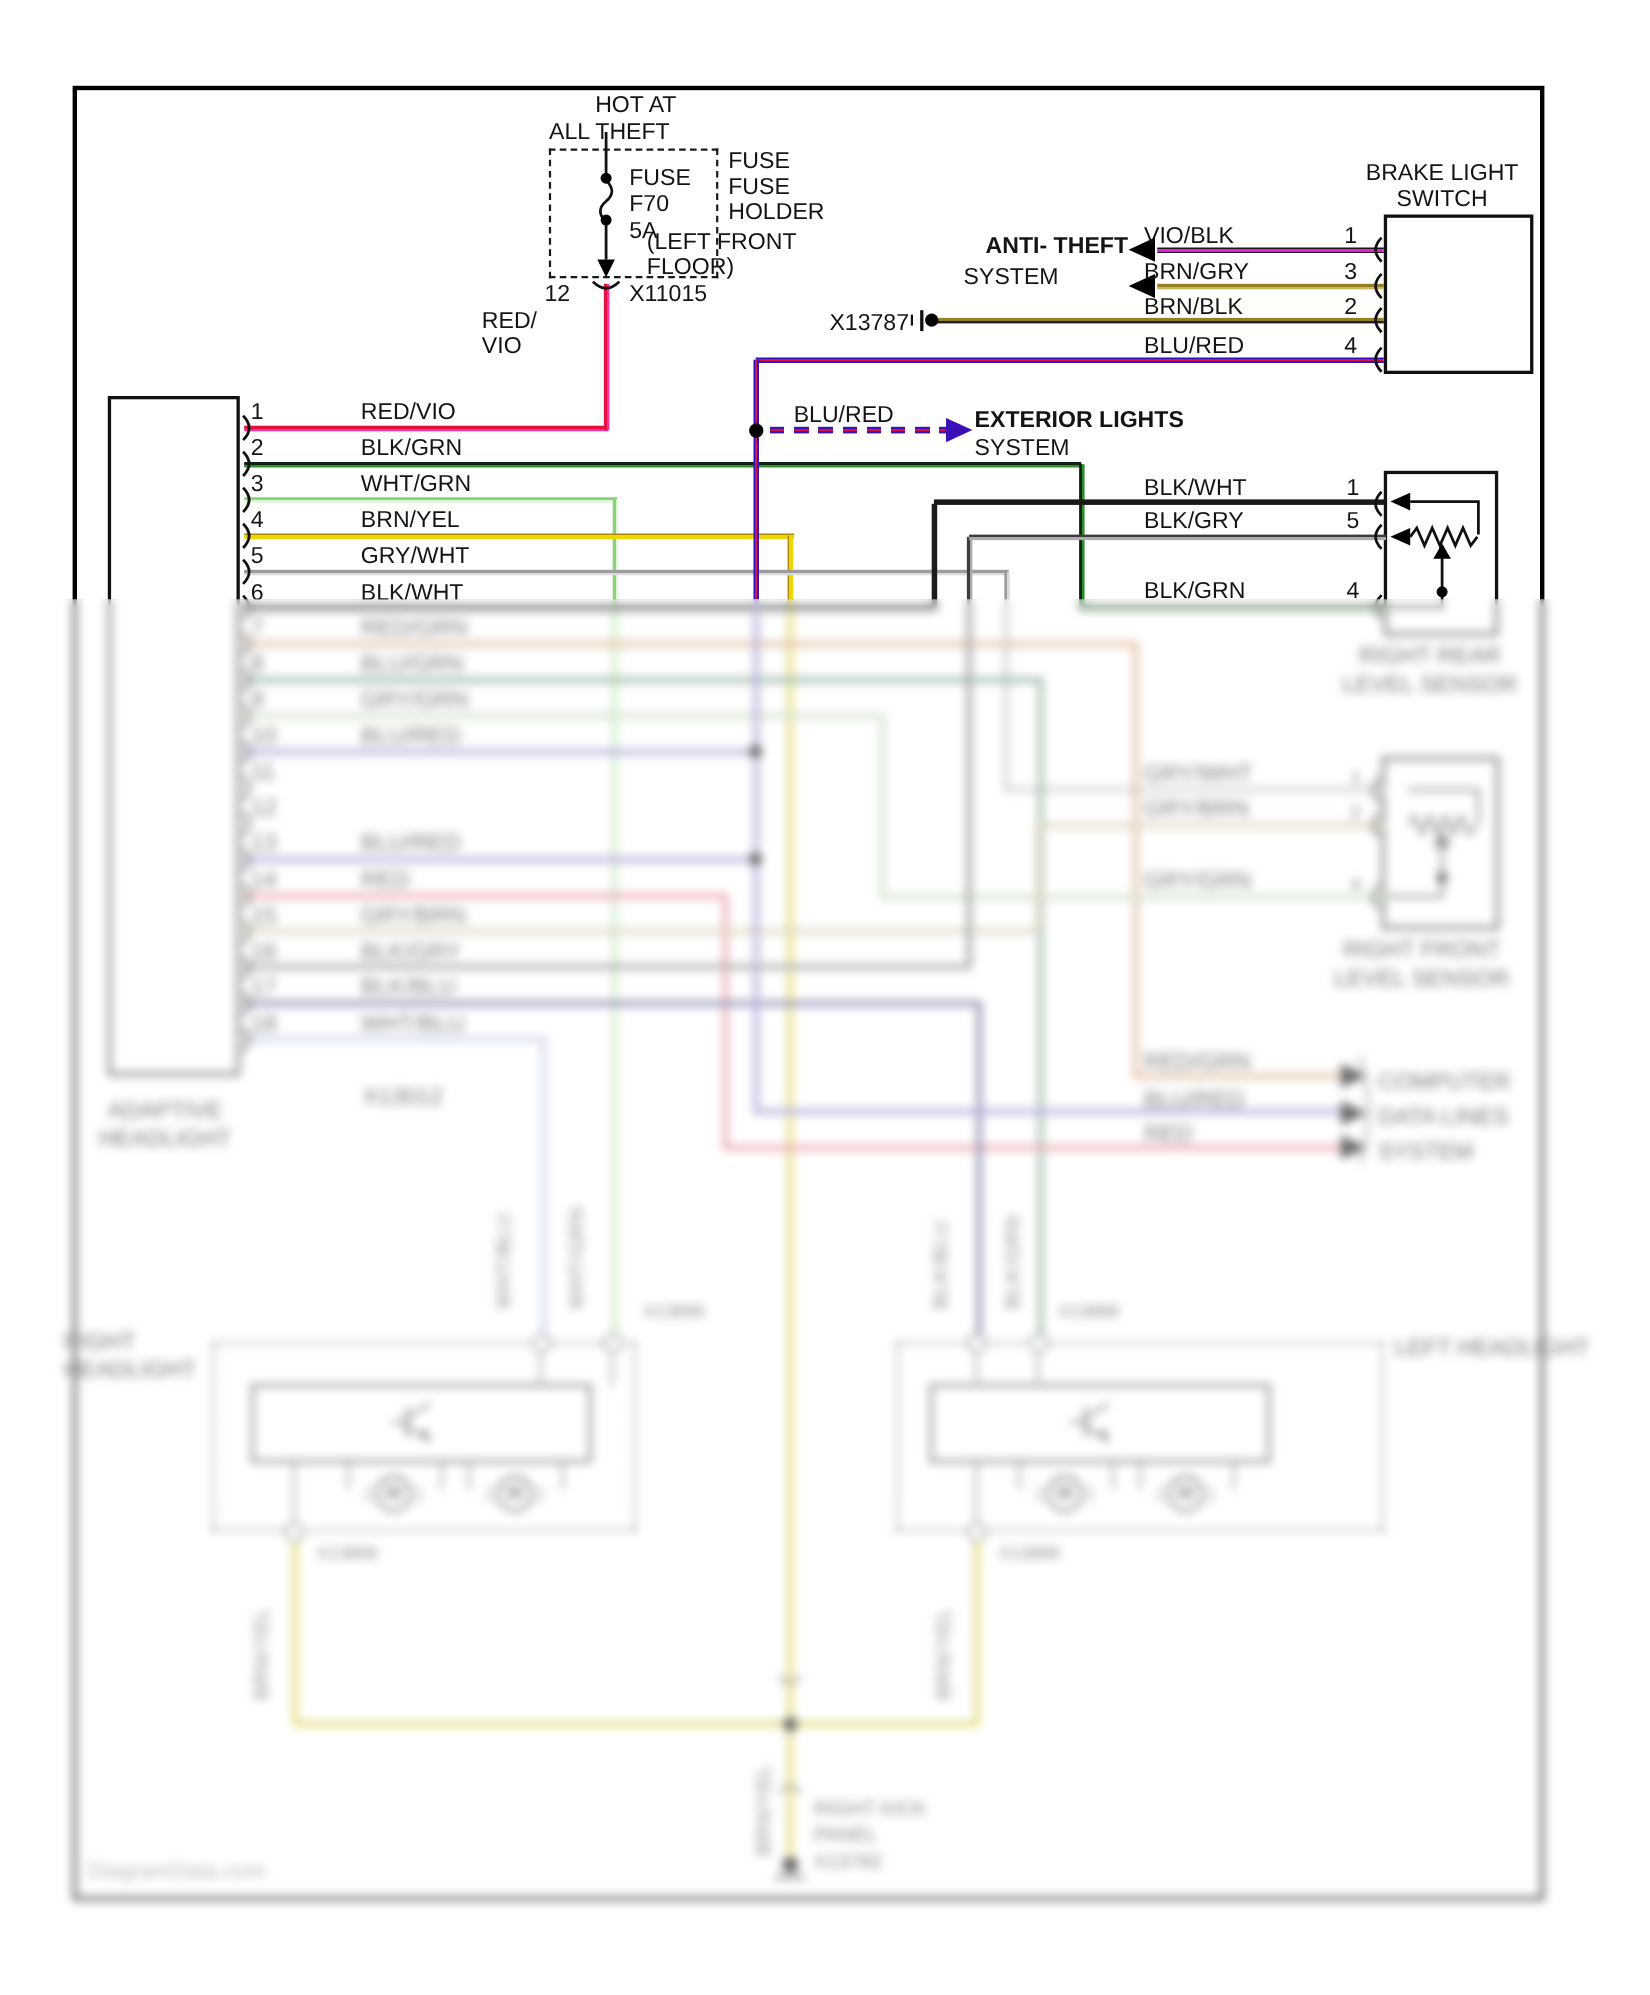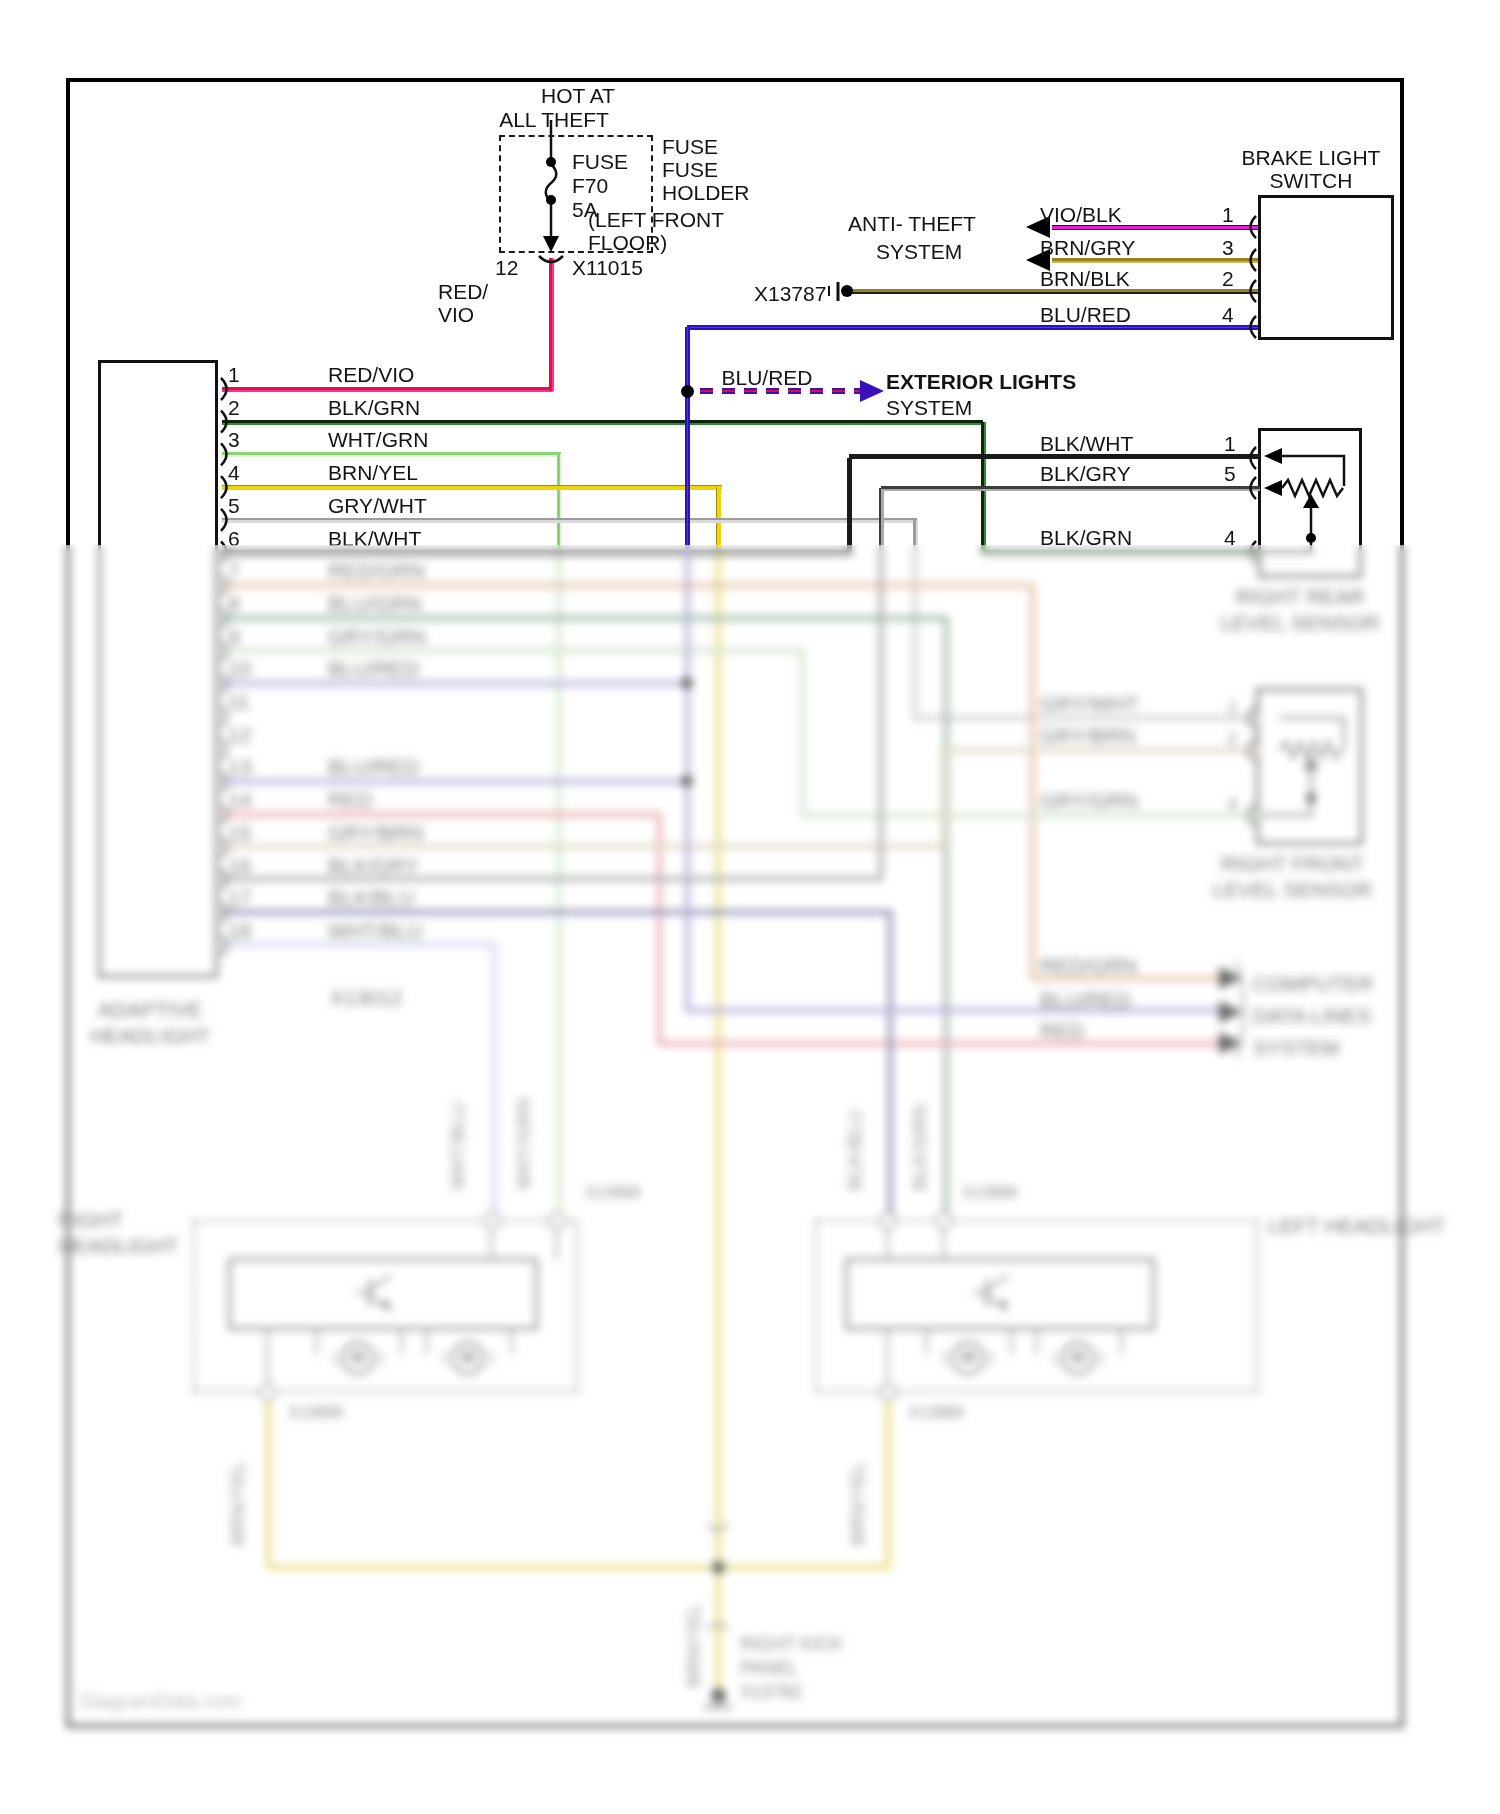--- a/index.html
+++ b/index.html
@@ -64,21 +64,21 @@
   <div class="t" style="left:662px;top:181px;">HOLDER</div>
   <div class="t tr" style="left:495px;top:256px;width:36px;">12</div>
   <div class="t" style="left:572px;top:256px;">X11015</div>
   <div class="t tr" style="left:438px;top:280px;width:58px;">RED/</div>
   <div class="t tr" style="left:438px;top:303px;width:58px;">VIO</div>
 
   <div class="t tr" style="left:588px;top:208px;width:130px;">(LEFT FRONT</div>
   <div class="t tr" style="left:588px;top:231px;width:130px;">FLOOR)</div>
   <div class="t" style="left:754px;top:282px;">X13787</div>
 
-  <div class="t tr" style="left:848px;top:212px;width:142px;">ANTI- THEFT</div>
+  <div class="t tr" style="left:896px;top:212px;width:142px;font-weight:bold;">ANTI- THEFT</div>
   <div class="t tr" style="left:876px;top:240px;width:142px;">SYSTEM</div>
 
   <div class="t tc" style="left:1222px;top:146px;width:178px;">BRAKE LIGHT</div>
   <div class="t tc" style="left:1222px;top:169px;width:178px;">SWITCH</div>
 
   <div class="t tc" style="left:712px;top:366px;width:110px;">BLU/RED</div>
   <div class="t" style="left:886px;top:370px;font-weight:bold;">EXTERIOR LIGHTS</div>
   <div class="t" style="left:886px;top:396px;">SYSTEM</div>
 
   <div class="t tc" style="left:1210px;top:585px;width:180px;">RIGHT REAR</div>

